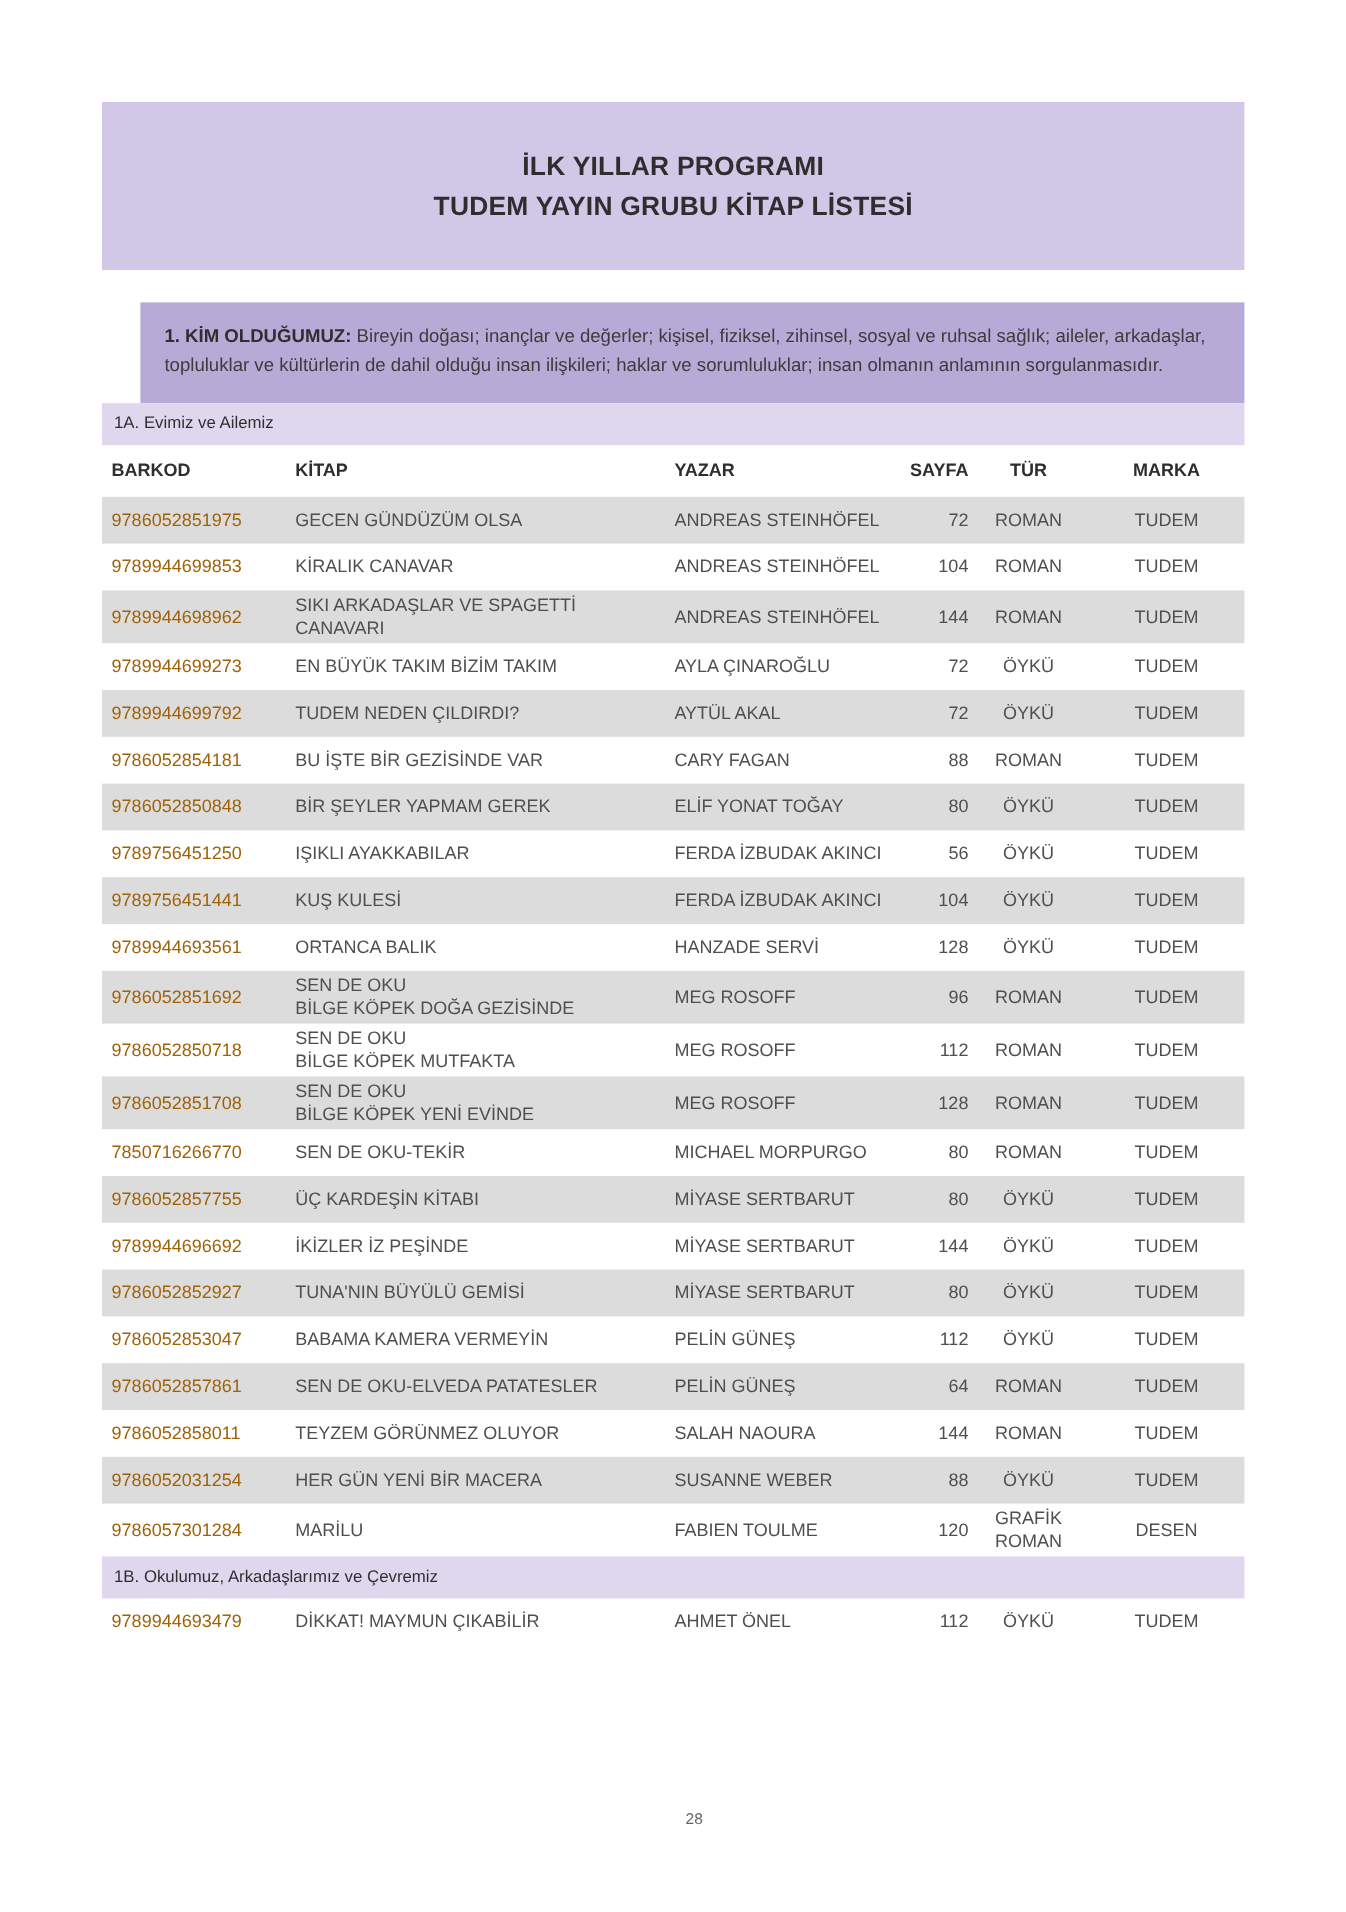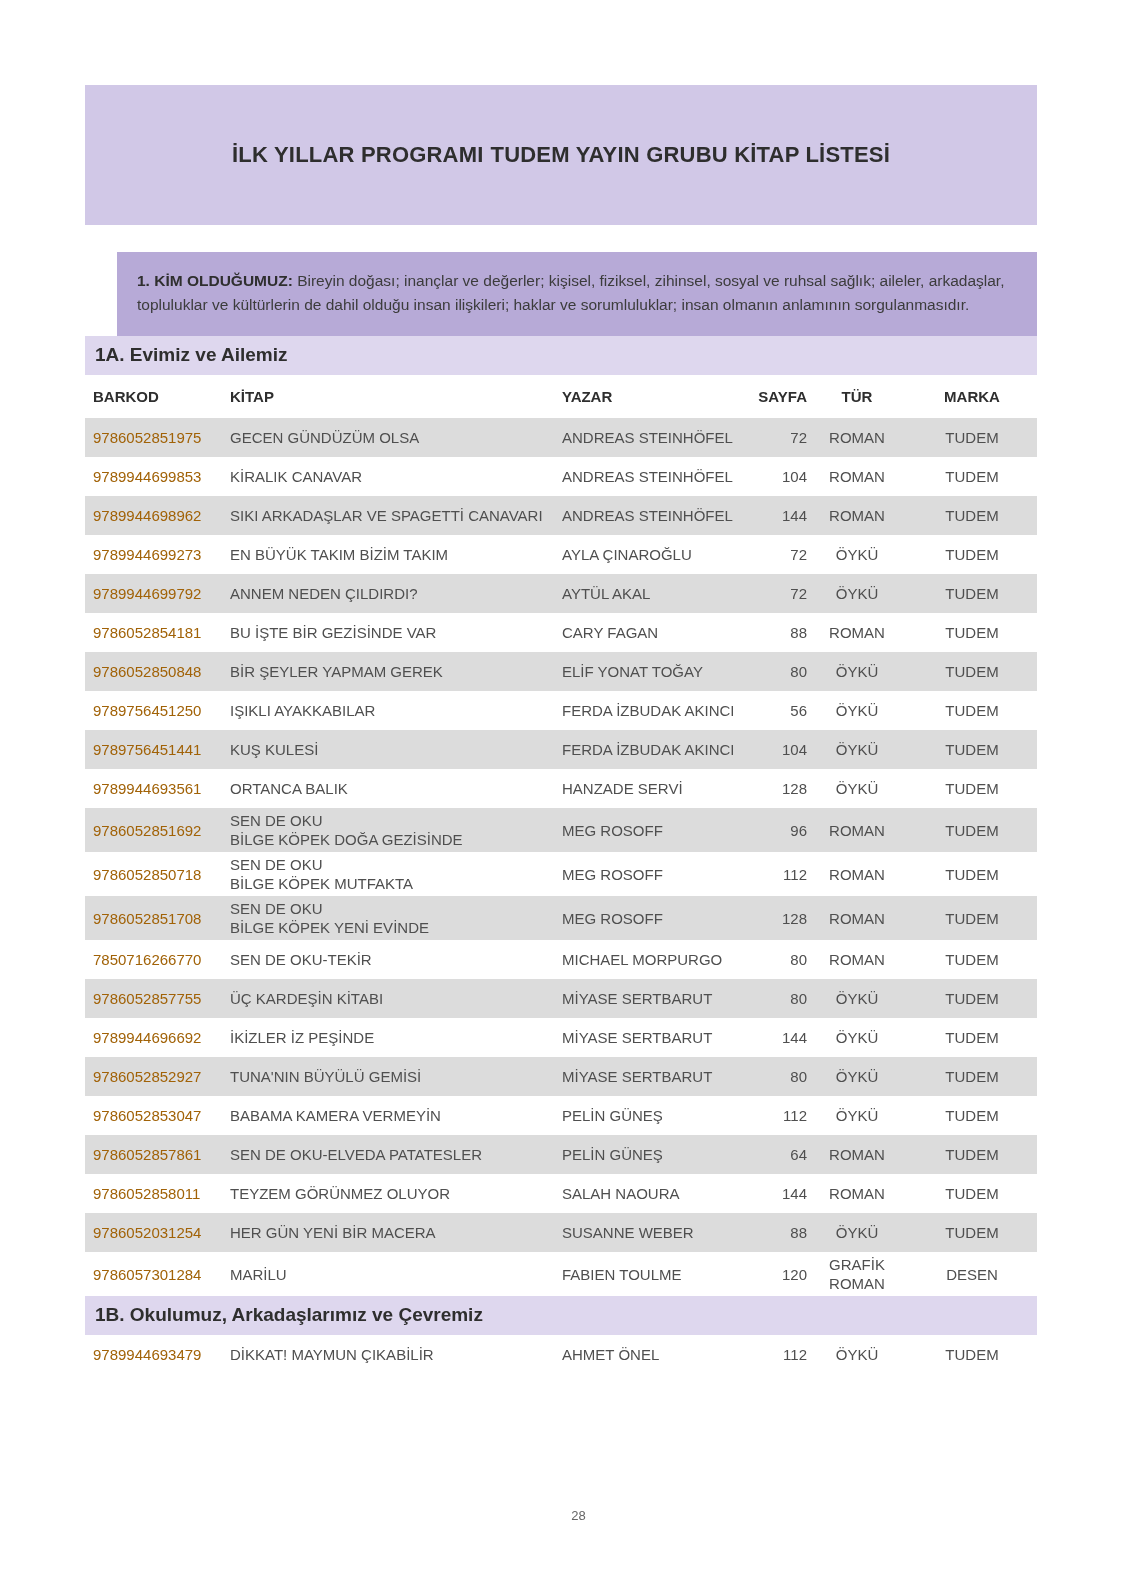--- a/index.html
+++ b/index.html
@@ -30,21 +30,21 @@
     left: 85px;
     top: 0;
     width: 952px;
   }
   
   .banner {
     margin-top: 85px;
     height: 140px;
     background: var(--banner-bg);
     display: flex;
-    flex-direction: row;
+    flex-direction: column;
     align-items: center;
     justify-content: center;
     gap: 7px;
   }
   .banner-line {
     font-size: 22px;
     font-weight: 700;
     color: var(--heading-text);
     letter-spacing: 0.2px;
     text-align: center;
@@ -72,22 +72,22 @@
   .theme-label {
     font-weight: 700;
     color: #2f2f2f;
   }
   
   .section-strip {
     background: var(--strip-bg);
     padding: 8px 10px 9px 10px;
   }
   .section-title {
-    font-size: 19px;
-    font-weight: 700;
+    font-size: 14px;
+    font-weight: 400;
     color: var(--heading-text);
   }
   
   .row {
     display: grid;
     grid-template-columns: 145px 332px 193px 52px 100px 130px;
     width: 952px;
   }
   .thead {
     min-height: 43px;
@@ -103,21 +103,21 @@
     align-items: center;
     padding: 3px 0;
   }
   .data-row.shaded { background: var(--row-shade); }
   .cell {
     font-size: 15px;
     line-height: 19px;
     overflow: hidden;
   }
   .c-barkod { padding-left: 8px; color: #a16207; }
-  .c-kitap  { padding-right: 6px; white-space: pre-line; }
+  .c-kitap  { padding-right: 6px; white-space: pre-line; margin-left: 16px; }
   .c-yazar  { padding-right: 4px; }
   .c-sayfa  { text-align: right; overflow: visible; }
   .c-tur    { text-align: center; white-space: pre-line; }
   .c-marka  { text-align: center; }
   
   .page-num {
     position: absolute;
     left: 0;
     right: 0;
     top: 1508px;
@@ -190,21 +190,21 @@
     <div class="cell c-barkod">9789944699273</div>
     <div class="cell c-kitap">EN BÜYÜK TAKIM BİZİM TAKIM</div>
     <div class="cell c-yazar">AYLA ÇINAROĞLU</div>
     <div class="cell c-sayfa">72</div>
     <div class="cell c-tur">ÖYKÜ</div>
     <div class="cell c-marka">TUDEM</div>
   </div>
 
   <div class="row data-row shaded">
     <div class="cell c-barkod">9789944699792</div>
-    <div class="cell c-kitap">ANNEM NEDEN ÇILDIRDI?</div>
+    <div class="cell c-kitap">TUDEM NEDEN ÇILDIRDI?</div>
     <div class="cell c-yazar">AYTÜL AKAL</div>
     <div class="cell c-sayfa">72</div>
     <div class="cell c-tur">ÖYKÜ</div>
     <div class="cell c-marka">TUDEM</div>
   </div>
 
   <div class="row data-row">
     <div class="cell c-barkod">9786052854181</div>
     <div class="cell c-kitap">BU İŞTE BİR GEZİSİNDE VAR</div>
     <div class="cell c-yazar">CARY FAGAN</div>

